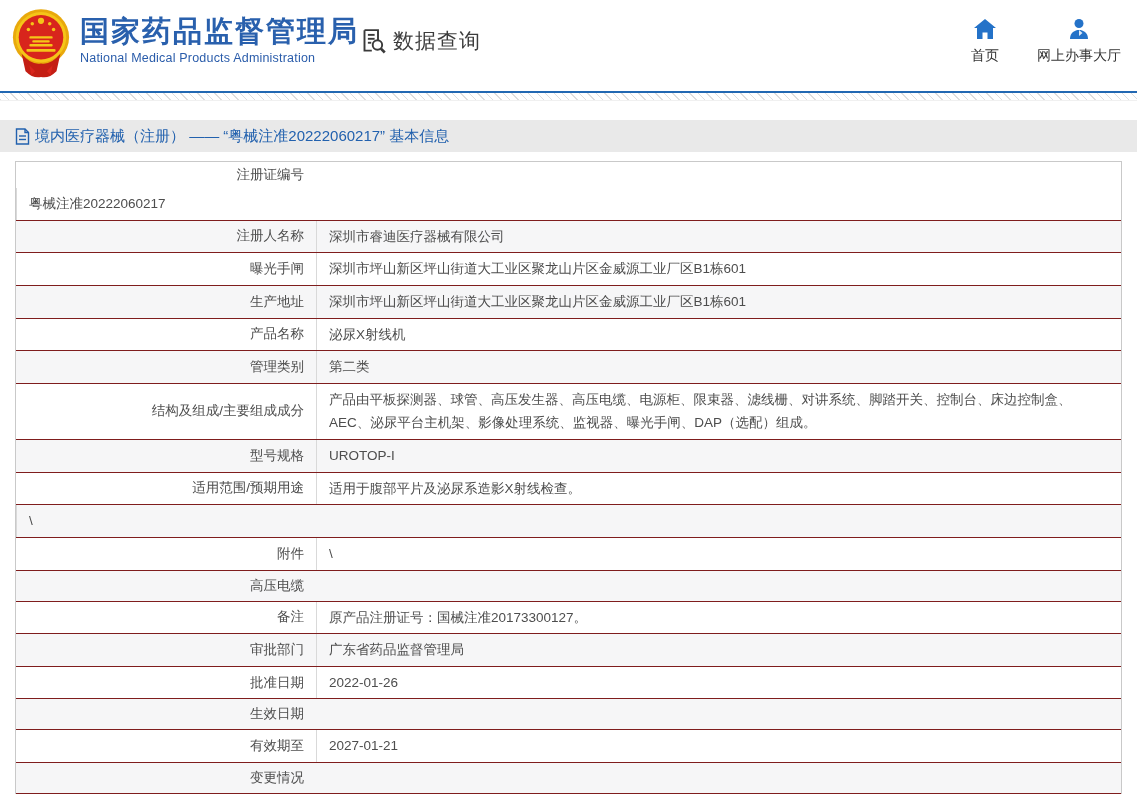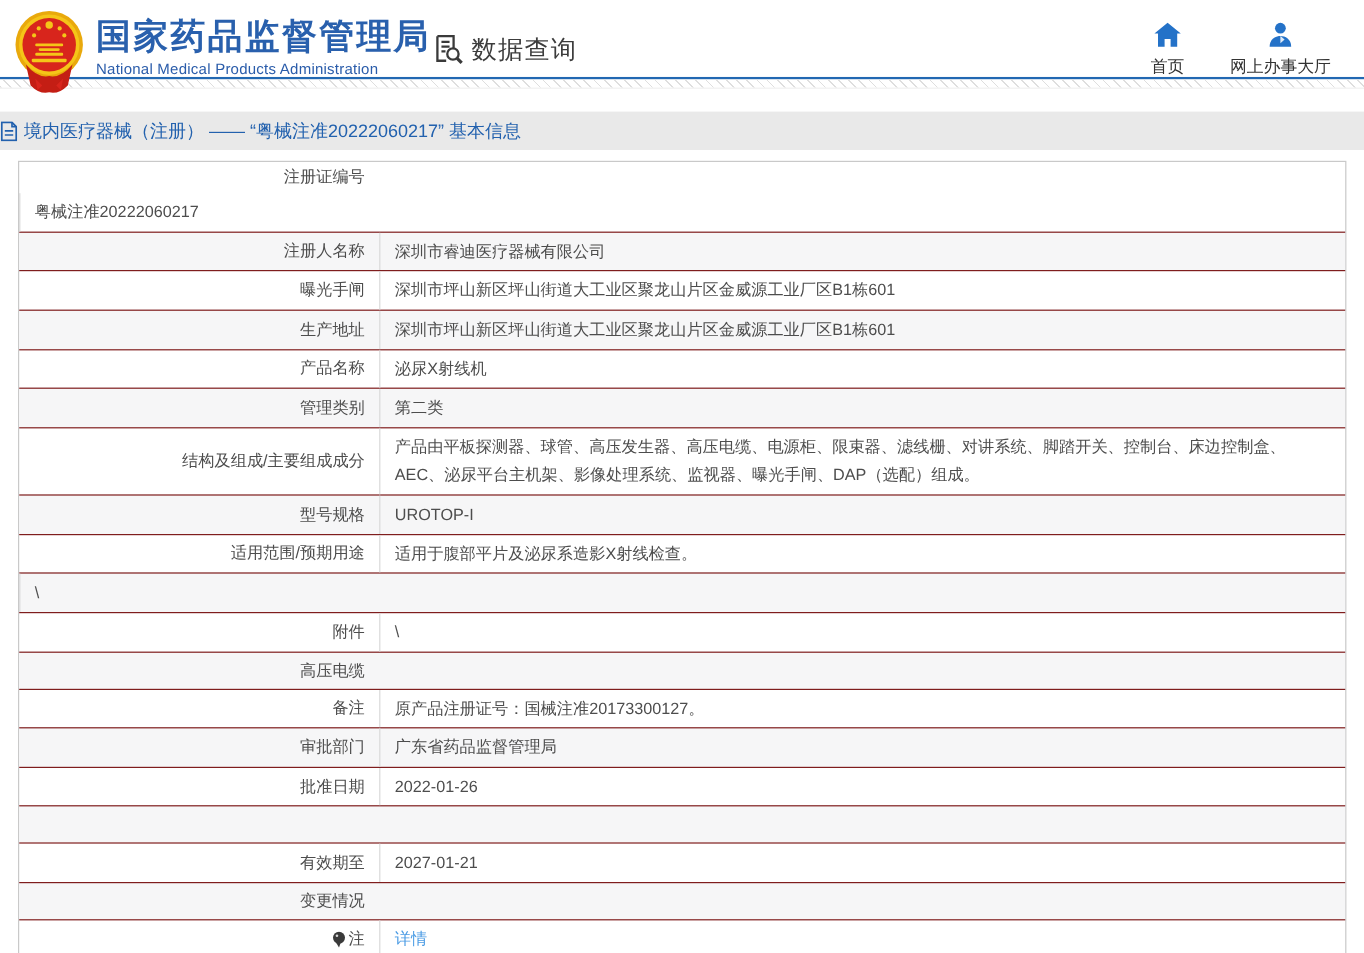--- a/index.html
+++ b/index.html
@@ -1,37 +1,37 @@
 <!DOCTYPE html>
 <html><head>
 <meta charset="utf-8">
 <style>
   * { margin:0; padding:0; box-sizing:border-box; }
   html,body { background:#fff; width:1137px; font-family:"Liberation Sans","DejaVu Sans",sans-serif; }
 
   
-  .header { position:relative; height:64px; background:#fff; }
+  .header { position:relative; height:91px; background:#fff; }
   .emblem { position:absolute; left:10px; top:7px; width:62px; height:76px; }
   .title-block { position:absolute; left:80px; top:15px; }
   .site-title { color:#2960ad; font-size:29px; font-weight:bold; letter-spacing:2px; line-height:1.15; }
   .site-subtitle { color:#2a5caa; font-size:12.5px; margin-top:3px; letter-spacing:0.2px; }
   .data-query { position:absolute; left:360px; top:27px; display:flex; align-items:flex-start; gap:6px; cursor:pointer; }
   .data-query-label { color:#3c3c3c; font-size:21px; letter-spacing:1px; }
-  .top-nav { position:absolute; right:28px; top:18px; display:flex; gap:38px; }
+  .top-nav { position:absolute; right:16px; top:18px; display:flex; gap:38px; }
   .nav-item { display:flex; flex-direction:column; align-items:center; gap:7px; cursor:pointer; }
   .nav-item .nav-label { color:#333; font-size:14px; white-space:nowrap; }
 
   .header-line { height:2px; background:#2268b2; }
   .hatch-band { height:8px;
     background:repeating-linear-gradient(45deg,#dedede 0 1px,transparent 1px 6px);
     border-bottom:1px solid #f0f0f0; }
 
   
   .breadcrumb-bar { margin-top:19px; height:32px; background:#e9e9e9;
-    display:flex; align-items:center; gap:5px; }
+    display:flex; align-items:center; padding-left:15px; gap:5px; }
   .breadcrumb-text { color:#2261ae; font-size:15px; }
 
   
   .info-table { margin:9px 15px 0 15px; border:1px solid #c9c9c9; }
   .t-row { display:flex; min-height:31px; align-items:stretch; border-top:1px solid #7f1d1d; }
   .t-row:first-child { border-top:none;flex-direction:column; }
   .t-row:nth-child(even) { background:#f6f6f7; }
   .cell-label { width:300px; display:flex; align-items:center; justify-content:flex-end;
     text-align:right; padding:4px 12px 4px 8px; color:#4d4d4d; font-size:13.5px; }
   .cell-value { flex:1; border-left:1px solid #d9d9d9; display:flex; align-items:center;
@@ -164,20 +164,21 @@
   </div>
   <div class="t-row">
     <div class="cell-label">审批部门</div>
     <div class="cell-value">广东省药品监督管理局</div>
   </div>
   <div class="t-row">
     <div class="cell-label">批准日期</div>
     <div class="cell-value">2022-01-26</div>
   </div>
   <div class="t-row no-sep">
+    <div class="cell-label">生效日期</div>
     <div class="cell-value"></div>
   </div>
   <div class="t-row">
     <div class="cell-label">有效期至</div>
     <div class="cell-value">2027-01-21</div>
   </div>
   <div class="t-row no-sep">
     <div class="cell-label">变更情况</div>
     <div class="cell-value"></div>
   </div>

